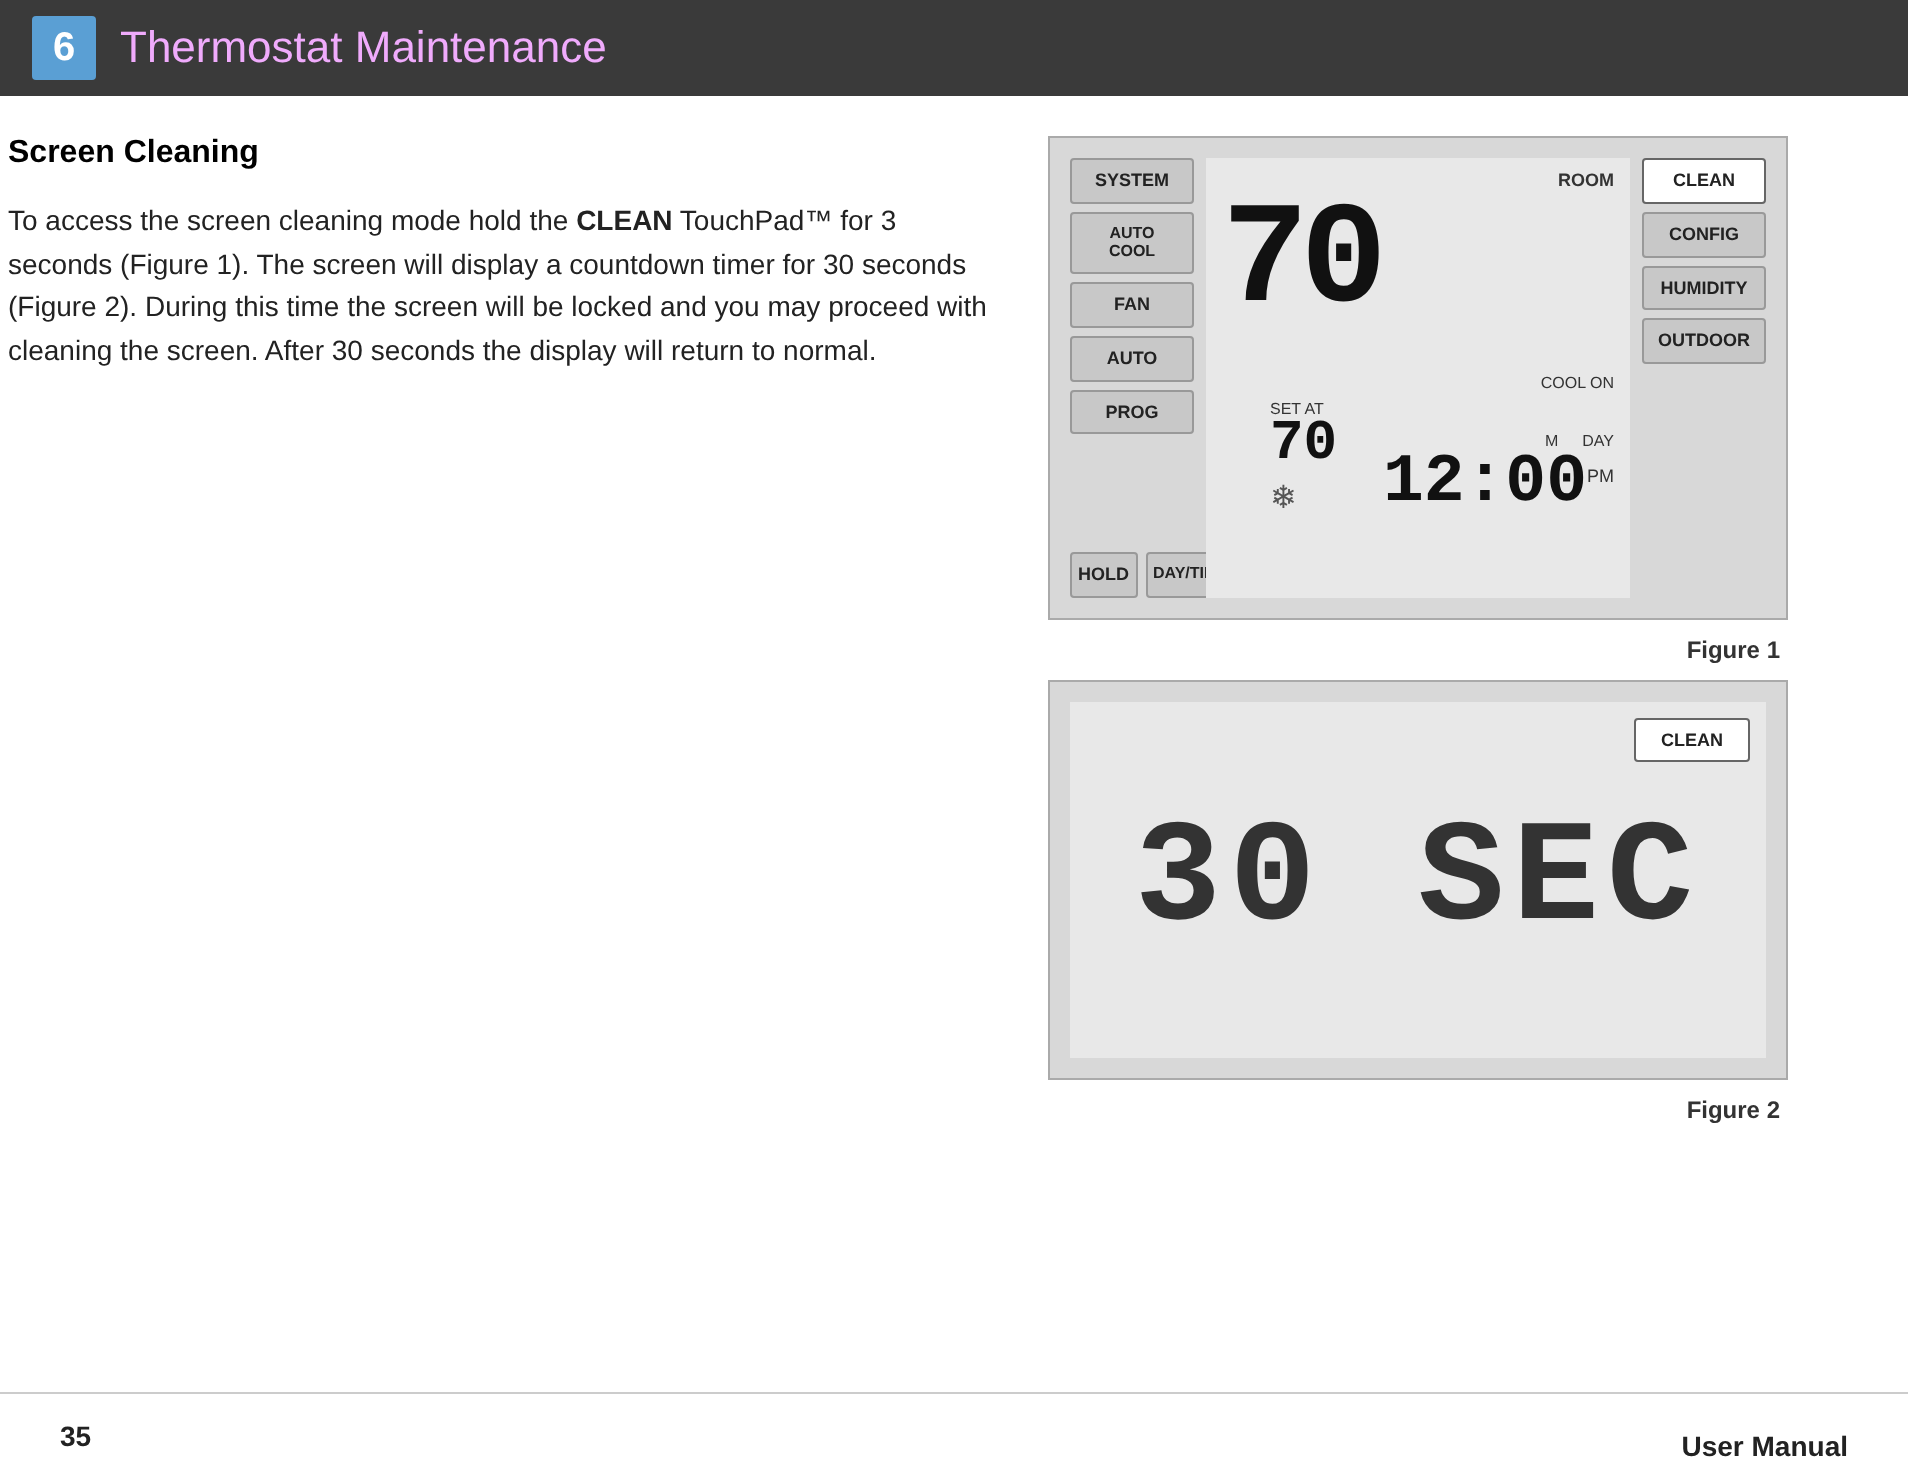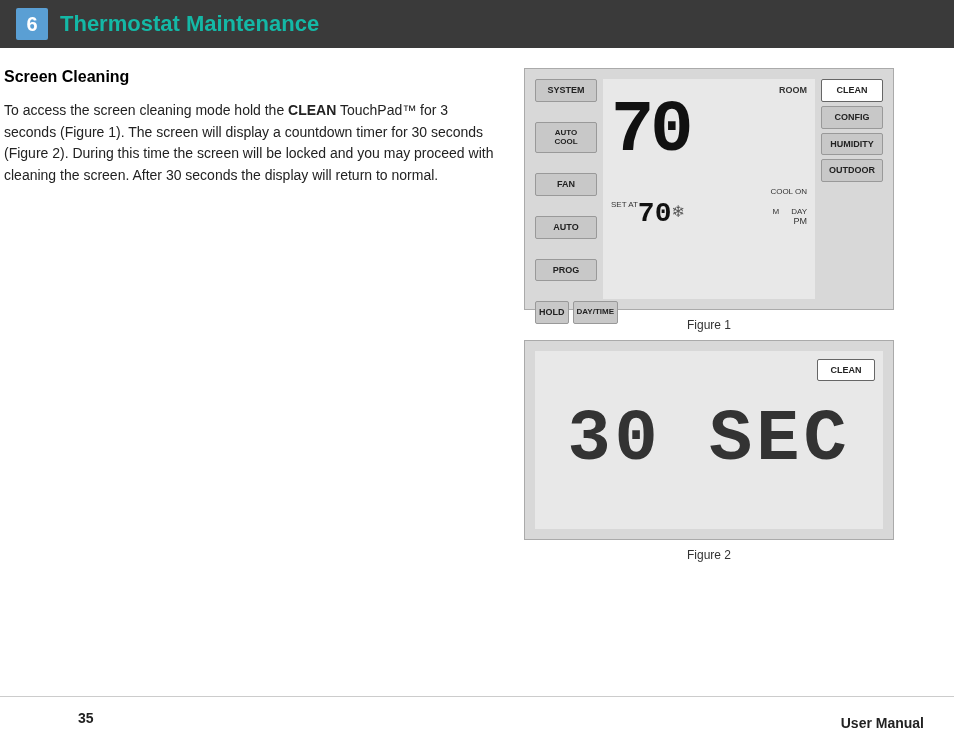--- a/index.html
+++ b/index.html
@@ -28,22 +28,22 @@
       font-weight: bold;
       width: 32px;
       height: 32px;
       display: flex;
       align-items: center;
       justify-content: center;
       border-radius: 2px;
     }
     .header-title {
       font-size: 22px;
-      font-weight: bold;
-      color: #14b8a6;
+      font-weight: normal;
+      color: #f0abfc;
     }
 
     
     .main-content {
       display: flex;
       padding: 20px 20px 0 4px;
       gap: 30px;
       height: calc(738px - 52px - 42px);
     }
 
@@ -75,39 +75,40 @@
       gap: 6px;
     }
 
     
     .figure-box {
       background: #d8d8d8;
       border: 1px solid #aaa;
       position: relative;
     }
     .figure-label {
-      text-align: center;
+      text-align: right;
       font-size: 12px;
       color: #333;
       padding: 2px 4px;
+      font-weight: bold;
     }
 
     
     .thermostat-display {
       display: flex;
       padding: 10px;
       gap: 6px;
       height: 240px;
     }
 
     
     .left-buttons {
       display: flex;
       flex-direction: column;
-      gap: 20px;
+      gap: 4px;
       width: 62px;
     }
     .thermo-btn {
       background: #c8c8c8;
       border: 1px solid #999;
       border-radius: 2px;
       font-size: 9px;
       font-weight: bold;
       text-align: center;
       padding: 5px 3px;
@@ -143,21 +144,22 @@
       letter-spacing: -4px;
     }
     .lcd-bottom-row {
       display: flex;
       justify-content: space-between;
       align-items: flex-end;
       margin-top: 4px;
     }
     .lcd-set-area {
       display: flex;
-      flex-direction: row;
+      flex-direction: column;
+      margin-left: 24px;
     }
     .lcd-set-label {
       font-size: 8px;
       color: #333;
     }
     .lcd-set-temp {
       font-size: 28px;
       font-weight: bold;
       font-family: 'Courier New', monospace;
       color: #111;
@@ -183,21 +185,21 @@
       font-size: 34px;
       font-weight: bold;
       font-family: 'Courier New', monospace;
       color: #111;
       line-height: 1;
     }
     .lcd-pm {
       font-size: 9px;
       color: #333;
       align-self: flex-end;
-      margin-bottom: 2px;
+      margin-bottom: 16px;
     }
 
     
     .right-buttons {
       display: flex;
       flex-direction: column;
       gap: 4px;
       width: 62px;
     }
     .thermo-btn.highlight {
@@ -256,21 +258,20 @@
       border-top: 1px solid #ccc;
       display: flex;
       align-items: center;
       justify-content: space-between;
       padding: 0 30px;
     }
     .footer-page {
       font-size: 14px;
       font-weight: bold;
       color: #222;
-      margin-left: 48px;
     }
     .footer-manual {
       font-size: 14px;
       font-weight: bold;
       color: #222;
       margin-top: 10px;
     }
 
     
     .lcd-top-row {
@@ -325,20 +326,21 @@
               <span class="lcd-set-label">SET AT</span>
               <span class="lcd-set-temp">70</span>
               <span class="lcd-snowflake">❄</span>
             </div>
             <div class="lcd-time-area">
               <div class="lcd-m-day">
                 <span>M</span>
                 <span>DAY</span>
               </div>
               <div style="display:flex;align-items:flex-end;">
+                <span class="lcd-time">12:00</span>
                 <span class="lcd-pm">PM</span>
               </div>
             </div>
           </div>
         </div>
 
         <div class="right-buttons">
           <div class="thermo-btn highlight">CLEAN</div>
           <div class="thermo-btn">CONFIG</div>
           <div class="thermo-btn">HUMIDITY</div>

